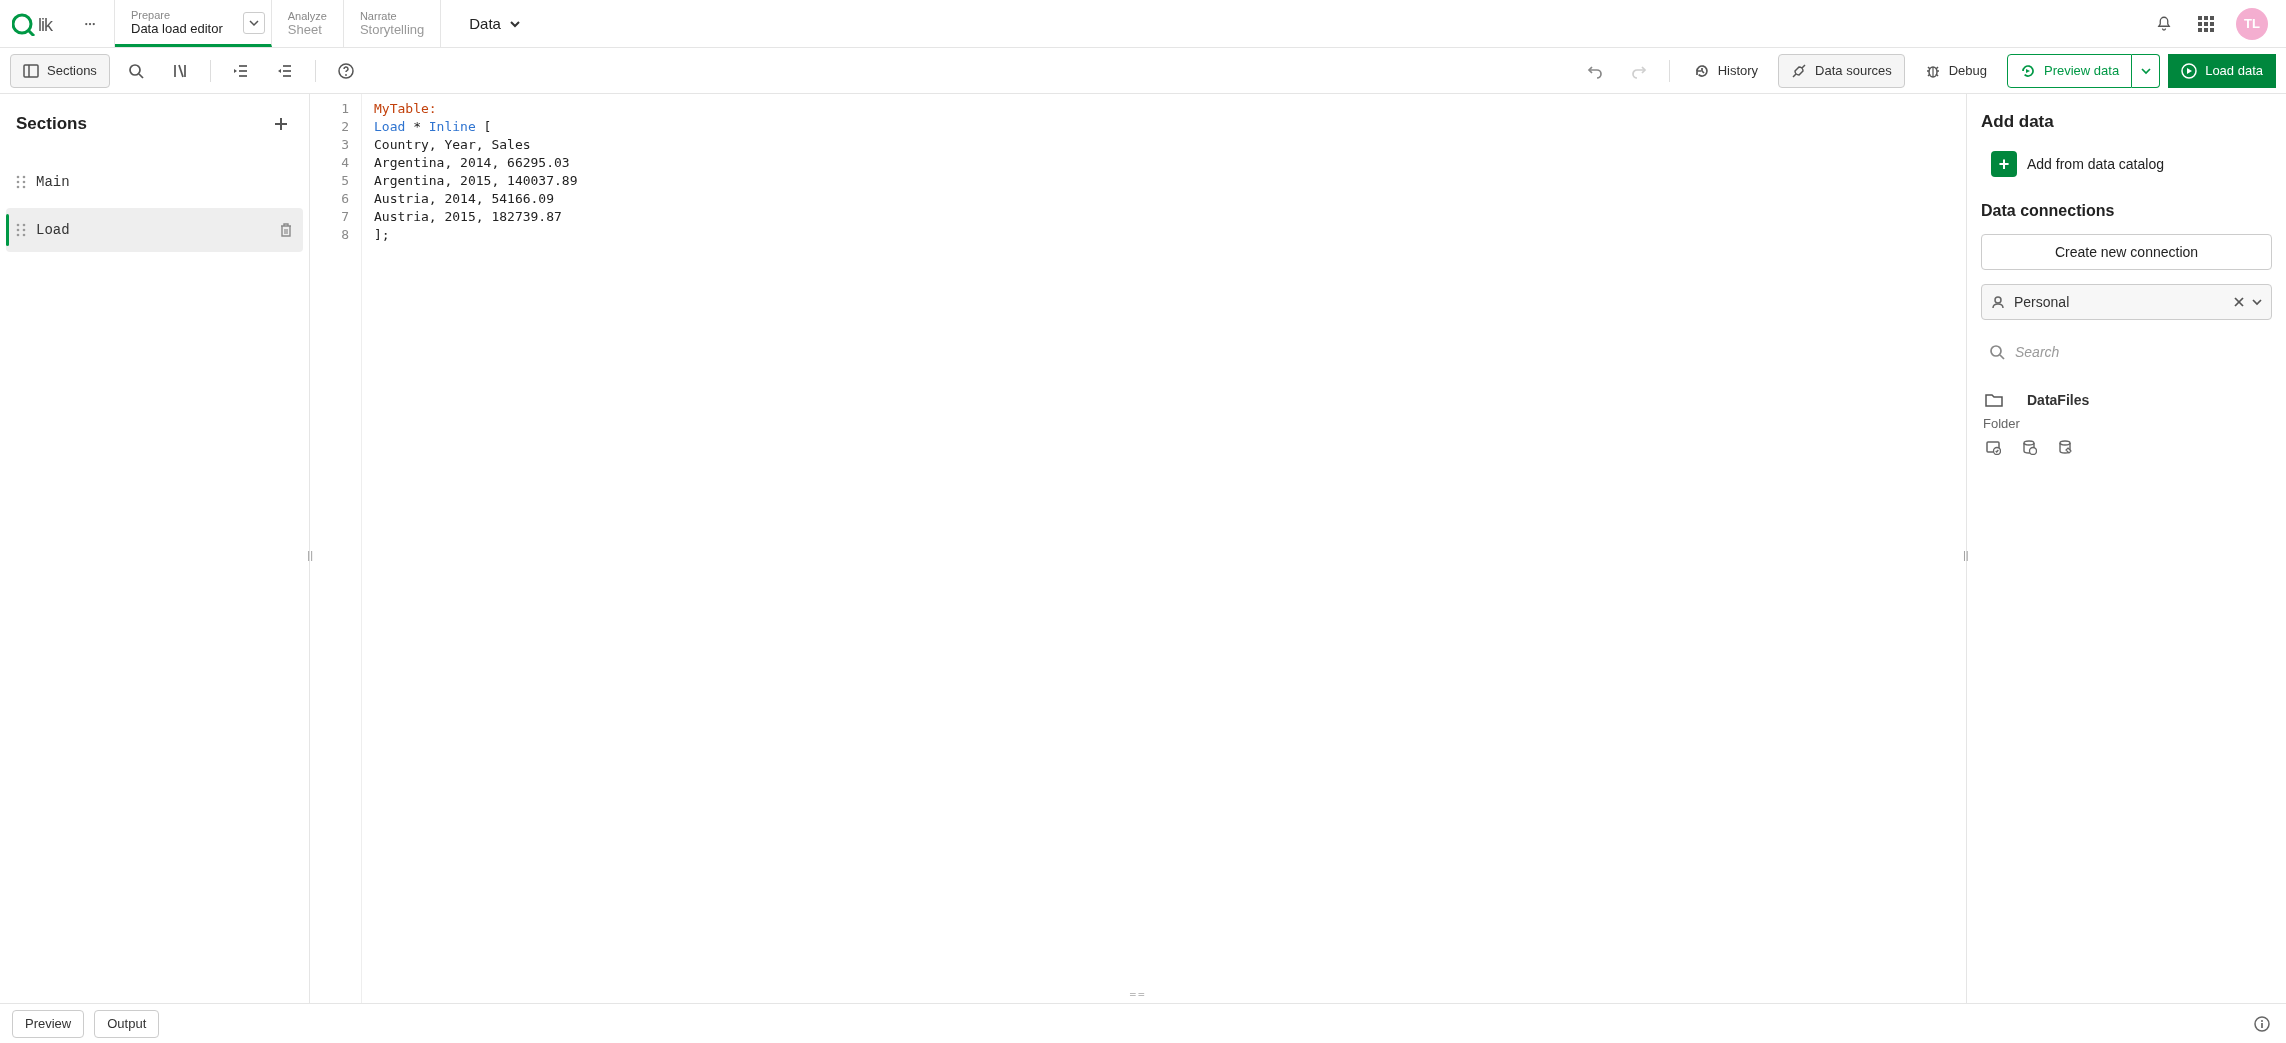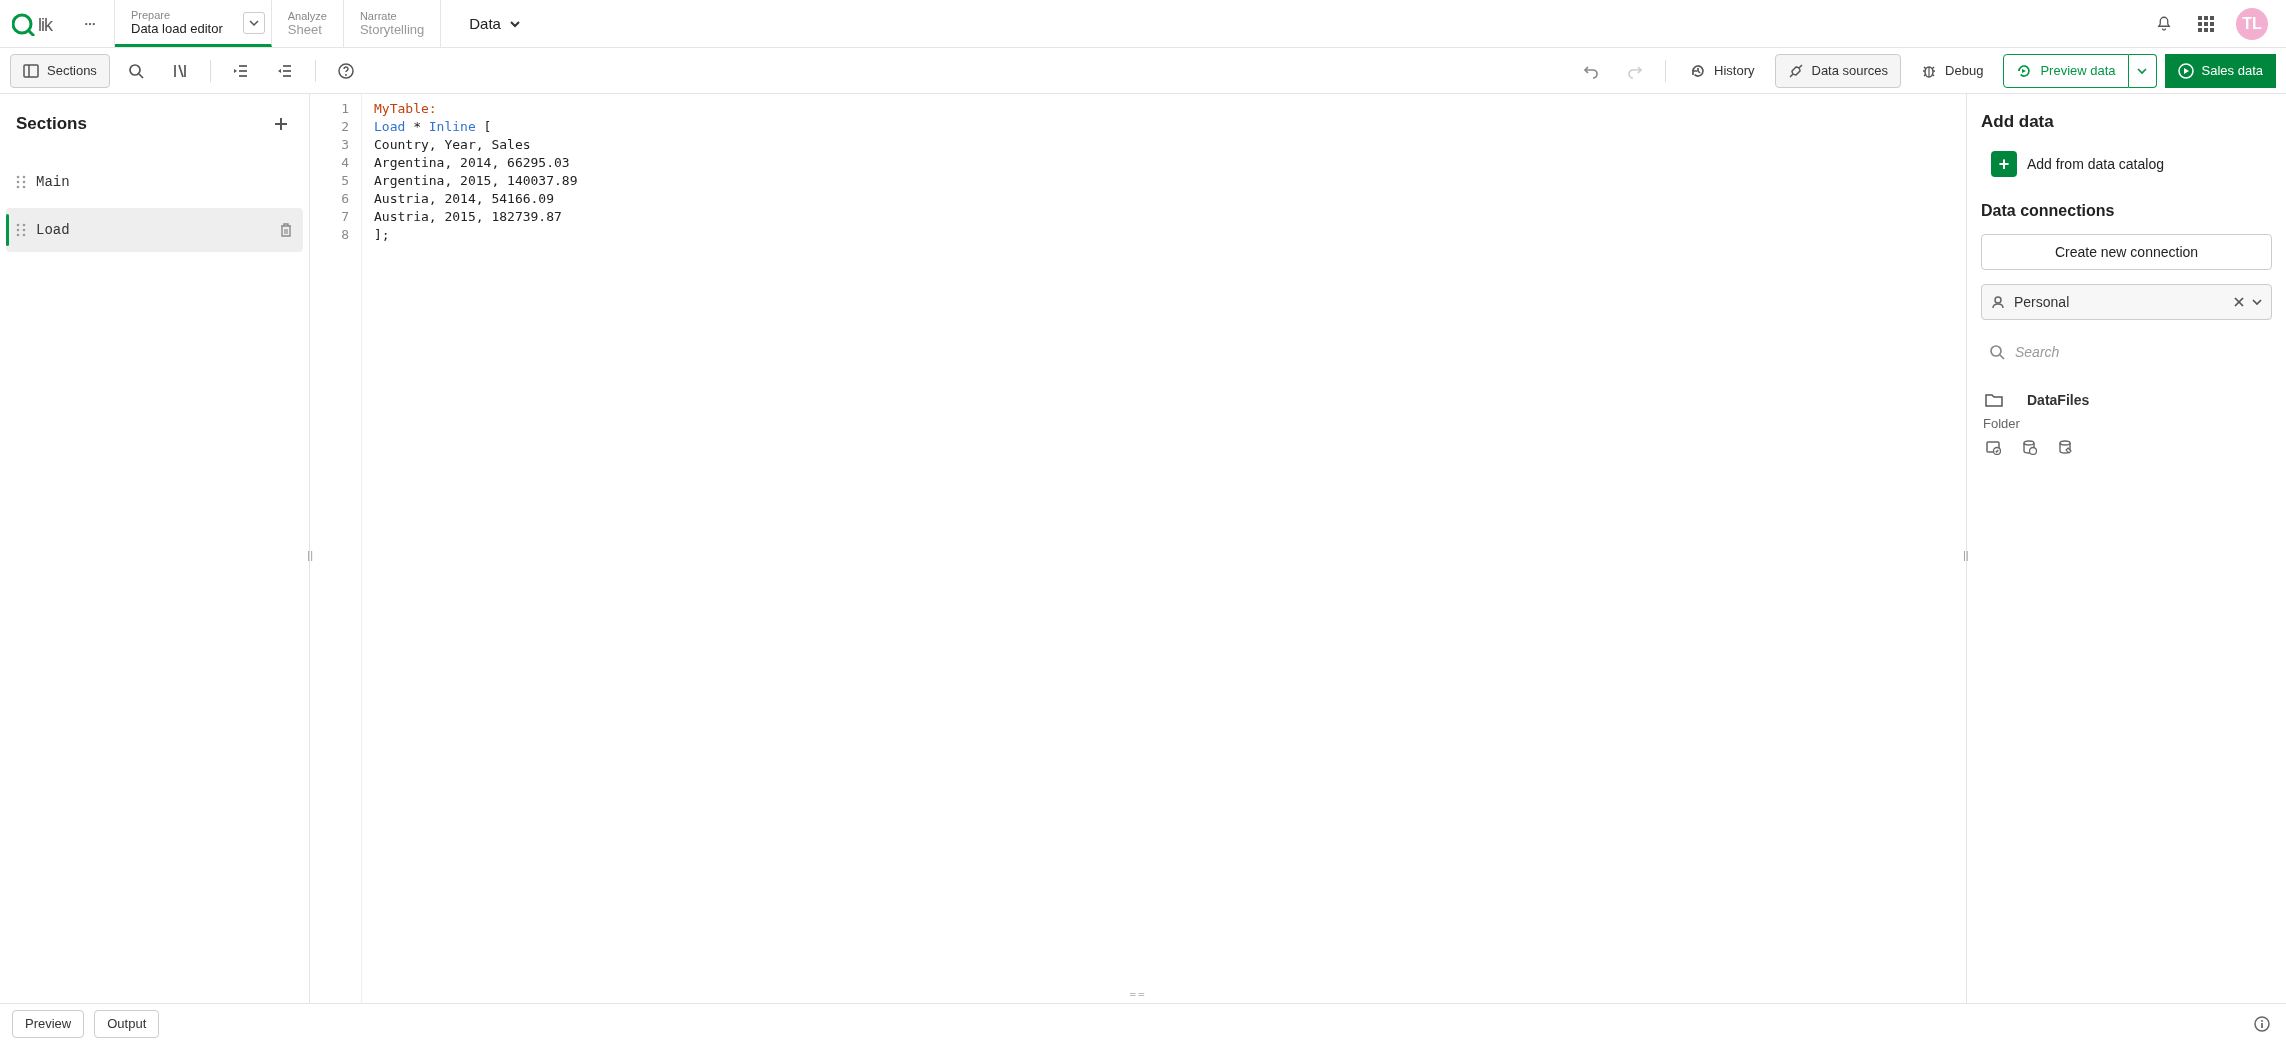--- a/index.html
+++ b/index.html
@@ -40,21 +40,21 @@
   }
   .nav-tab.with-chev { padding-right: 48px; }
   .data-dd {
     display: flex; align-items: center; gap: 8px;
     padding: 0 28px; font-size: 15px; color: #222; cursor: pointer;
   }
 
   .topnav-right { margin-left: auto; display: flex; align-items: center; gap: 18px; padding-right: 18px; }
   .avatar {
     width: 32px; height: 32px; border-radius: 50%;
-    background: #f4aed0; color: #fff; font-size: 16px; font-weight: 600;
+    background: #f4aed0; color: #fff; font-size: 13px; font-weight: 600;
     display: flex; align-items: center; justify-content: center;
   }
   .icon-btn-plain { width: 24px; height: 24px; display: flex; align-items: center; justify-content: center; cursor: pointer; color: #555; }
 
   
   .toolbar {
     display: flex; align-items: center;
     height: 46px;
     border-bottom: 1px solid #e5e5e5;
     padding: 0 10px;
@@ -360,21 +360,21 @@
         <svg width="10" height="10" viewBox="0 0 10 10">
             <path d="M1 3 L5 7 L9 3" fill="none" stroke="#009845" stroke-width="1.7"></path>
           </svg>
       </button>
     </div>
     <button class="tb-btn solid-green">
       <svg width="16" height="16" viewBox="0 0 16 16">
           <circle cx="8" cy="8" r="7" fill="none" stroke="#fff" stroke-width="1.5"></circle>
           <path d="M6 5 L11 8 L6 11 Z" fill="#fff"></path>
         </svg>
-      <span>Sales data</span>
+      <span>Load data</span>
     </button>
   </div>
 </div>
 
 <div class="mainrow">
 
   <div class="sections-pane">
     <div class="sections-header">
       <h3>Sections</h3>
       <span class="icon-btn-plain">

